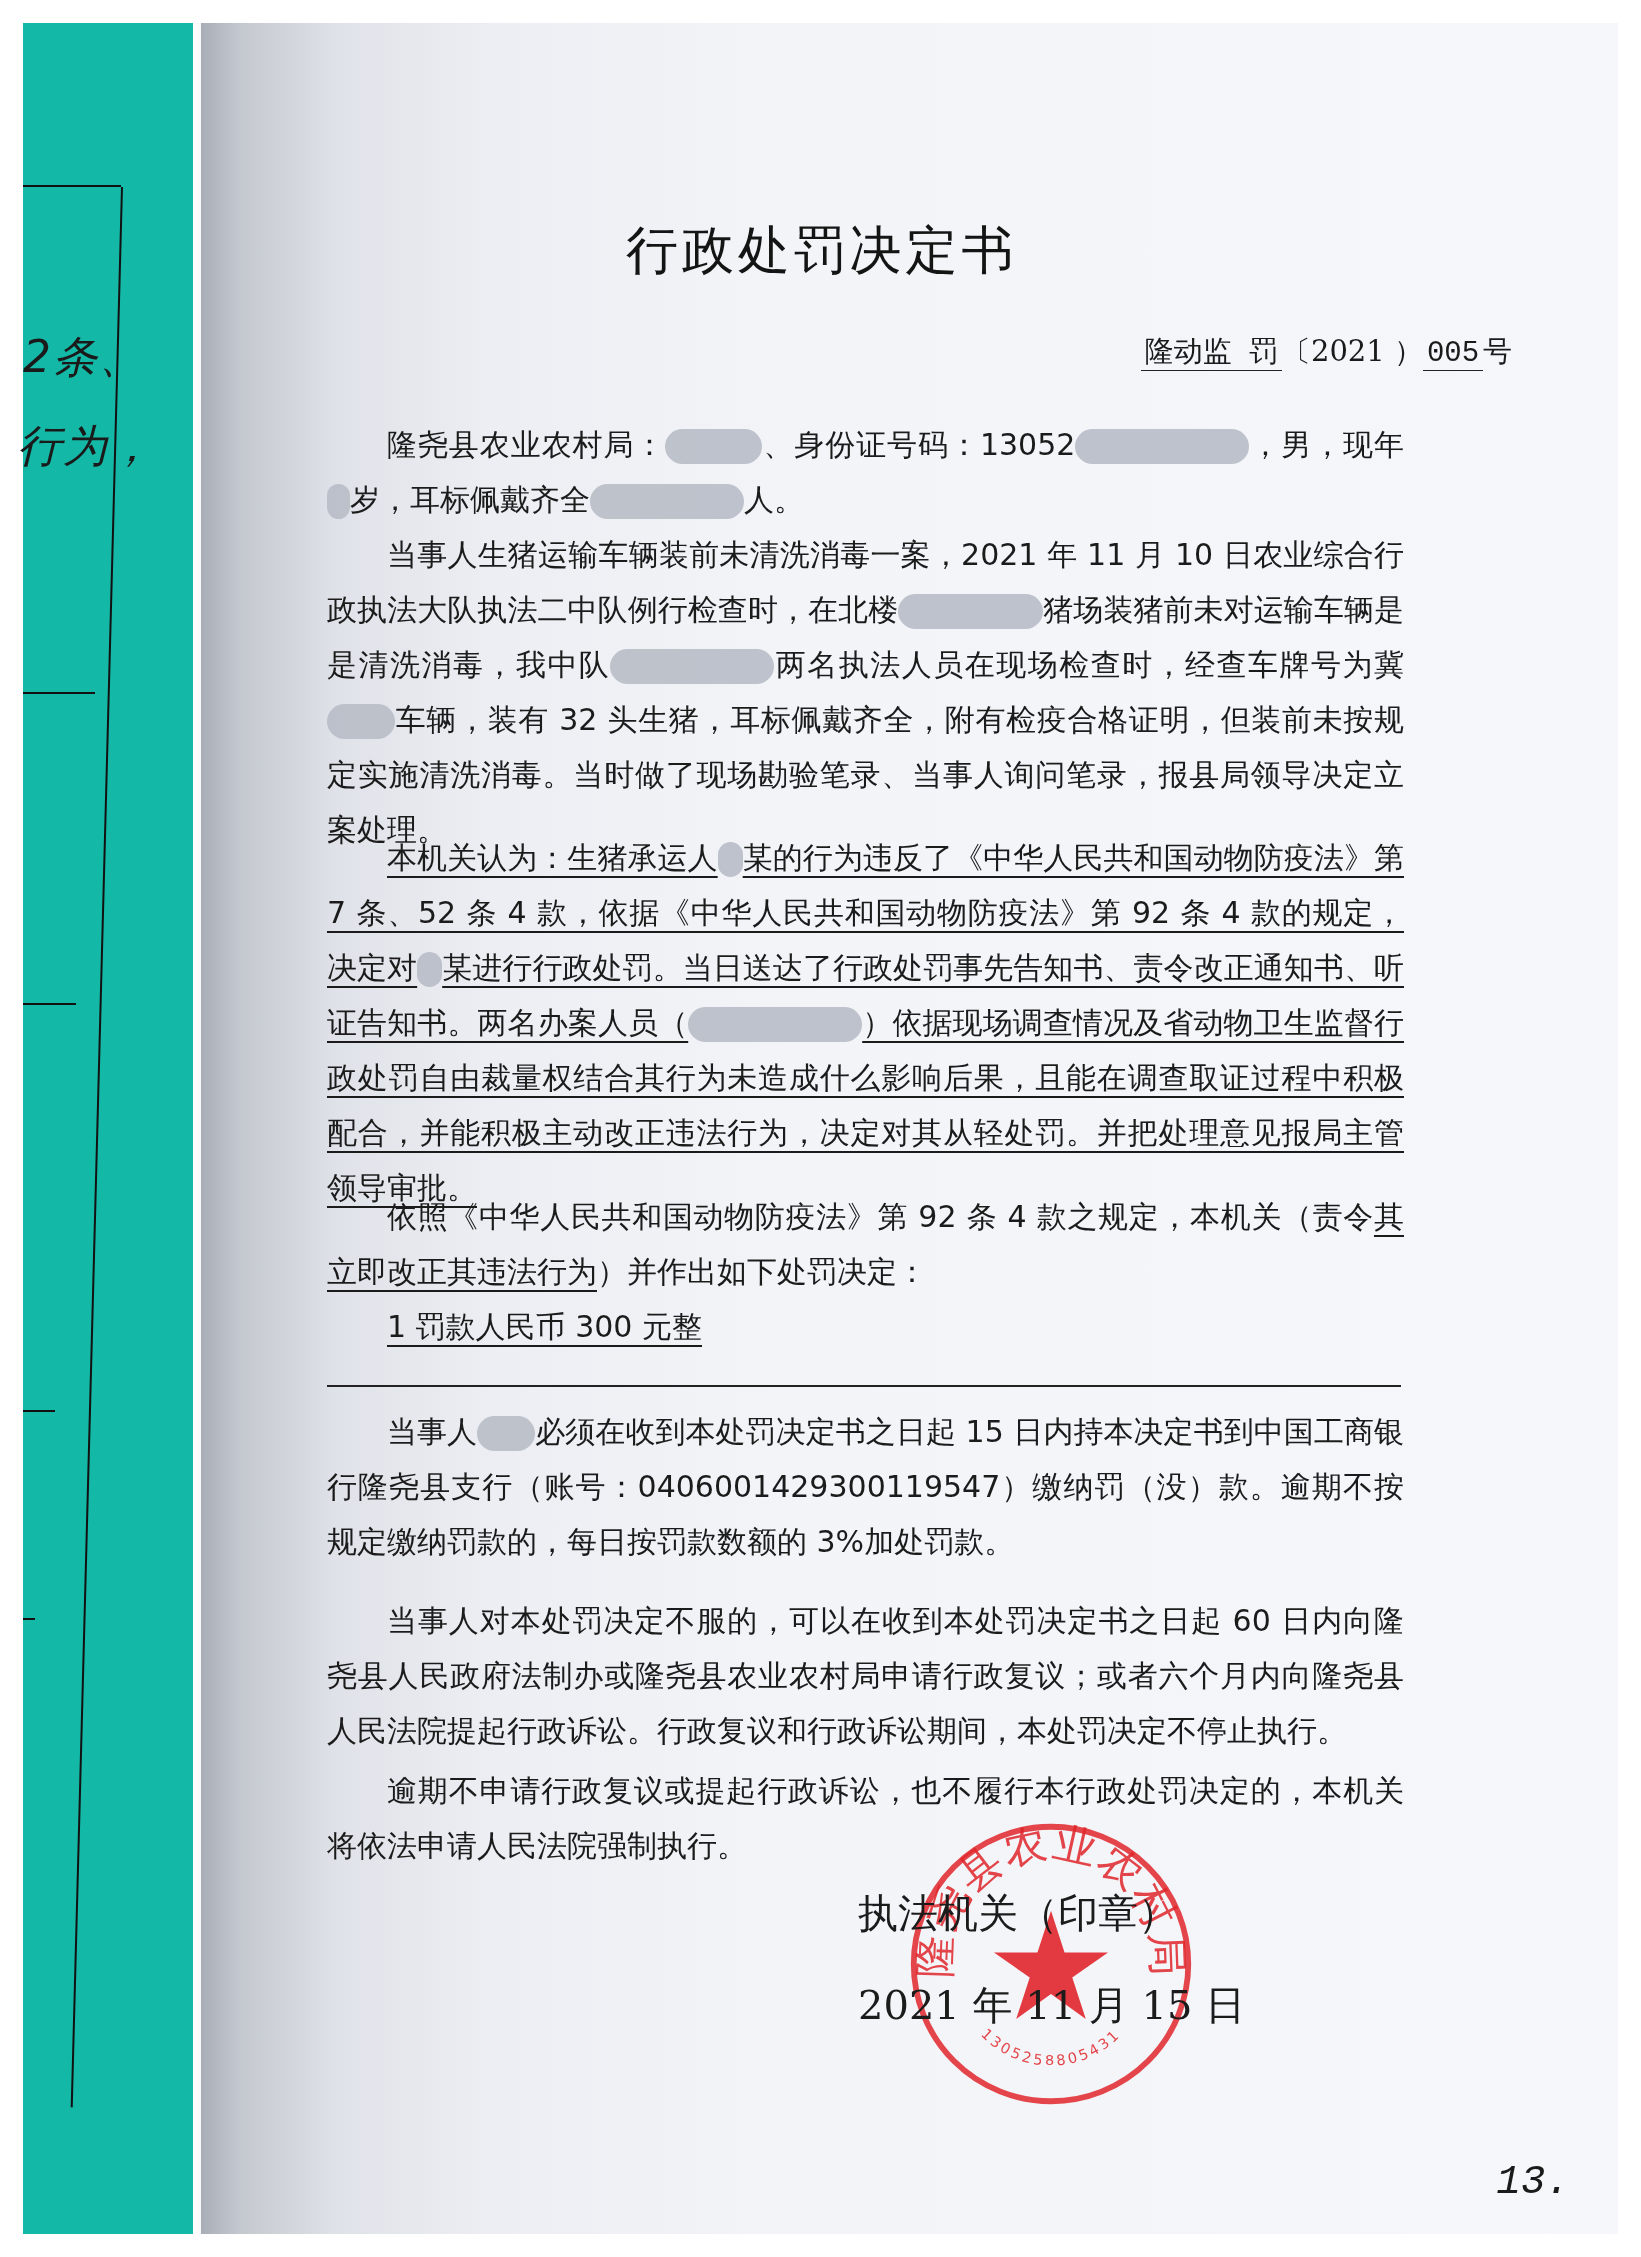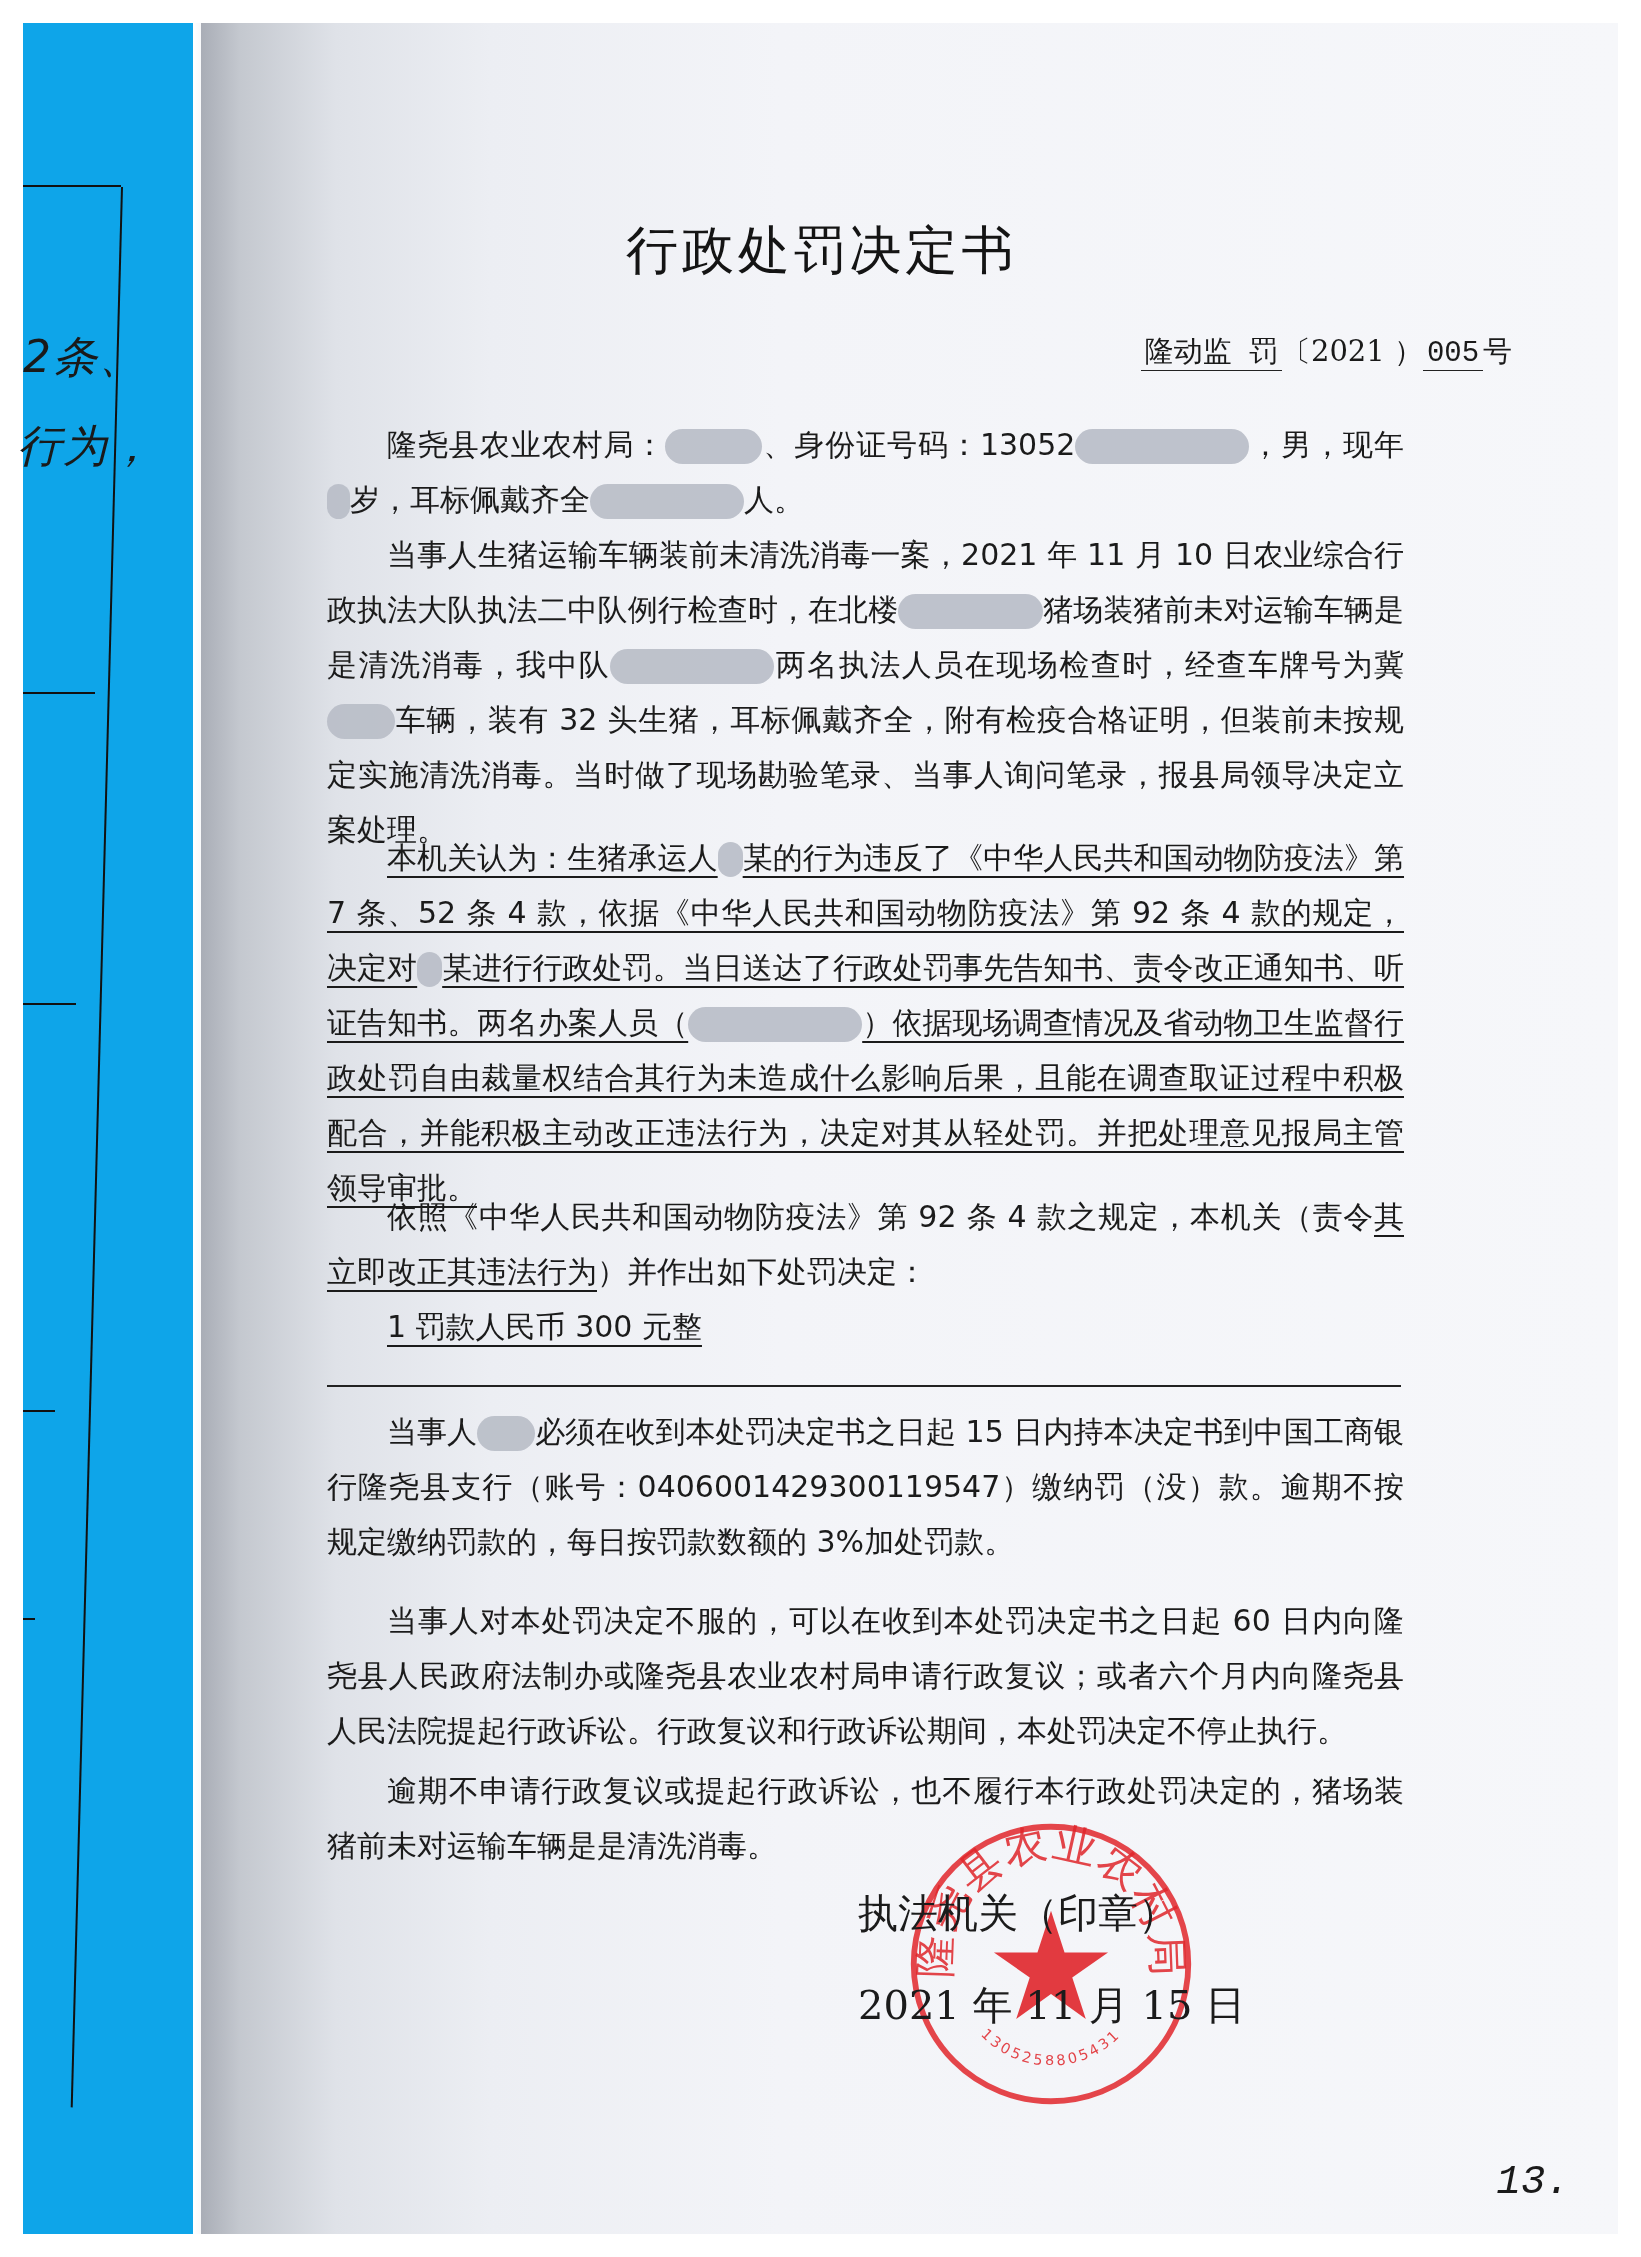--- a/index.html
+++ b/index.html
@@ -6,21 +6,21 @@
     body {
       width: 1641px; height: 2257px;
       background: #ffffff;
       position: relative; overflow: hidden;
       font-family: "DejaVu Serif", "Liberation Serif", serif;
     }
     
     .back-page {
       position: absolute; left: 23px; top: 23px;
       width: 193px; height: 2211px;
-      background: #0ea5e9;
+      background: #14b8a6;
     }
     .back-page .frame-line-v {
       position: absolute; width: 1.9px; background: #111;
       transform-origin: top left;
     }
     .back-page .frame-line-h {
       position: absolute; height: 1.9px; background: #111;
     }
     .handwritten {
       position: absolute; color: #1a1a1a;
@@ -135,21 +135,21 @@
       <p class="p">
         <span>当事人</span><span class="redact" style="width:58px;"></span><span>必须在收到本处罚决定书之日起  15  日内持本决定书到中国工商银行隆尧县支行（账号：040600142930011954​7）缴纳罚（没）款。逾期不按规定缴纳罚款的，每日按罚款数额的 3%加处罚款。</span>
       </p>
     </div>
 
     <div class="body-text" style="top:1570px;">
       <p class="p">当事人对本处罚决定不服的，可以在收到本处罚决定书之日起 60 日内向隆尧县人民政府法制办或隆尧县农业农村局申请行政复议；或者六个月内向隆尧县人民法院提起行政诉讼。行政复议和行政诉讼期间，本处罚决定不停止执行。</p>
     </div>
 
     <div class="body-text" style="top:1740px;">
-      <p class="p">逾期不申请行政复议或提起行政诉讼，也不履行本行政处罚决定的，猪场装猪前未对运输车辆是是清洗消毒。</p>
+      <p class="p">逾期不申请行政复议或提起行政诉讼，也不履行本行政处罚决定的，本机关将依法申请人民法院强制执行。</p>
     </div>
 
     <svg class="seal" viewBox="0 0 300 300">
       <defs>
         <path id="sealArc" d="M 55 190 A 105 105 0 1 1 245 190"></path>
         <path id="codeArc" d="M 70 215 A 100 100 0 0 0 230 215"></path>
       </defs>
       <circle cx="150" cy="150" r="142" fill="none" stroke="#e0262b" stroke-width="6" opacity="0.85"></circle>
       <text font-family="DejaVu Sans, sans-serif" font-size="44" fill="#e0262b" opacity="0.85" letter-spacing="2">
         <textPath href="#sealArc" startOffset="50%" text-anchor="middle">隆尧县农业农村局</textPath>

